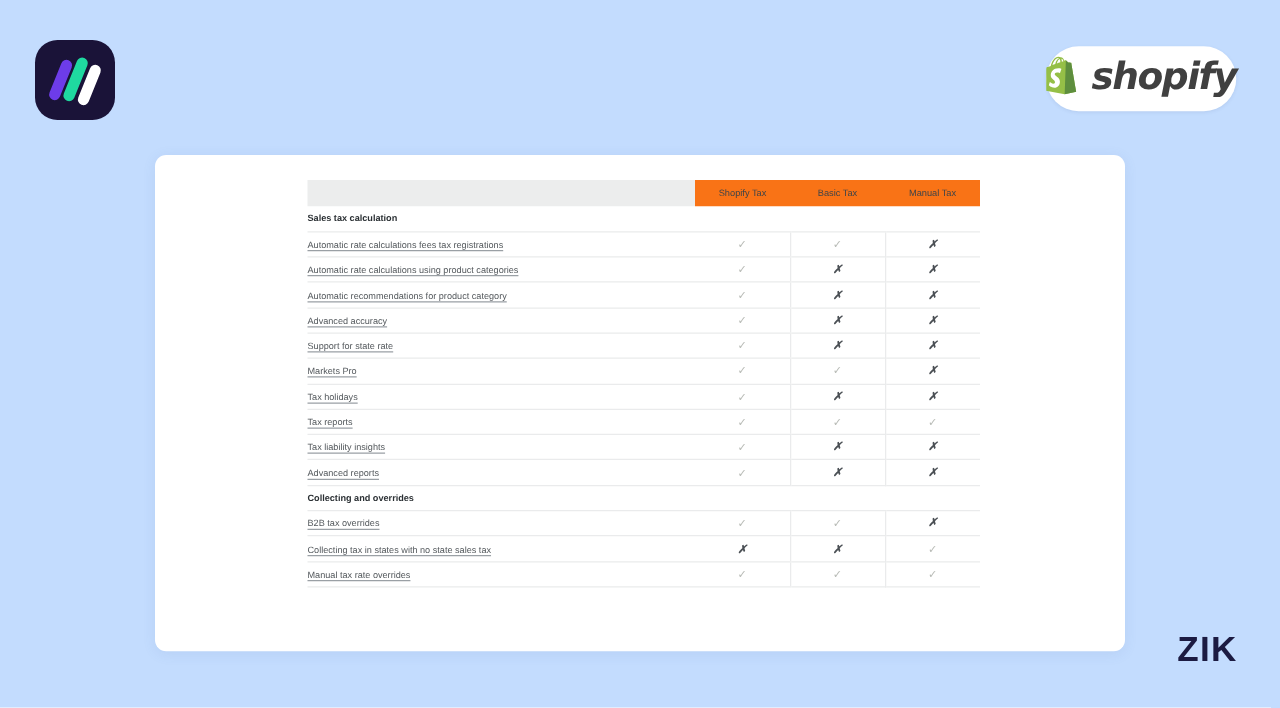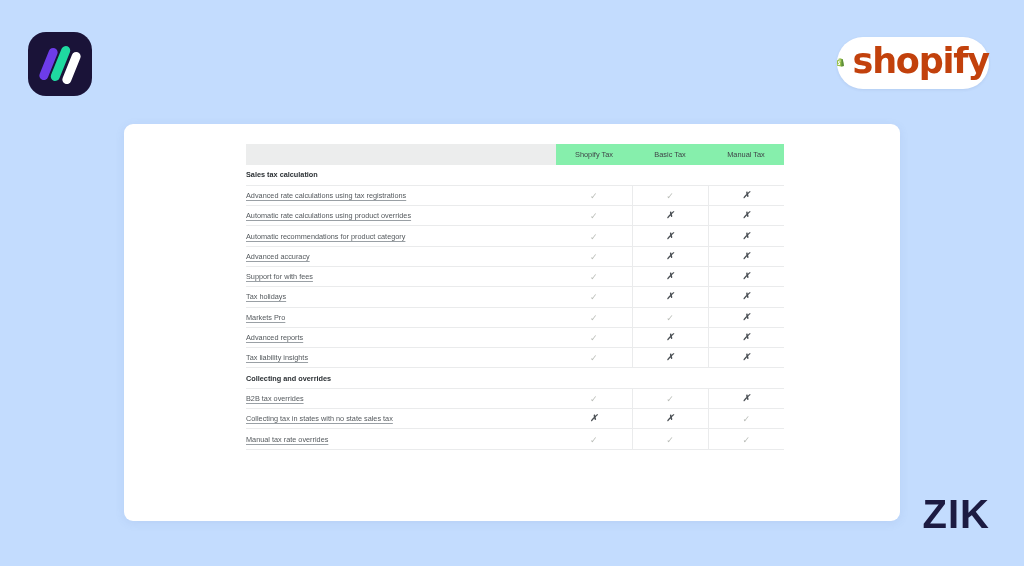--- a/index.html
+++ b/index.html
@@ -50,34 +50,35 @@
     border-radius: 26px;
     display: flex;
     align-items: center;
     justify-content: center;
     gap: 7px;
     box-shadow: 0 1px 3px rgba(60,80,130,0.10);
   }
   #shopify-logo-pill .bag-icon { width: 34px; height: 38px; display:block; }
   #shopify-logo-pill .wordmark {
     font-family: "DejaVu Sans", sans-serif;
-    font-size: 35px;
+    font-size: 30px;
     font-weight: 700;
+    font-style: italic;
     letter-spacing: -1.2px;
-    color: #c2410c;
+    color: #404040;
     line-height: 1;
     padding-bottom: 3px;
   }
 
   
   #zik-wordmark {
     position: absolute;
     right: 34px;
     bottom: 32px;
-    font-size: 40px;
+    font-size: 28px;
     font-weight: 700;
     letter-spacing: 1px;
     color: #1c1b42;
     font-family: "Liberation Sans", sans-serif;
     line-height: 1;
   }
 
   
   #content-card {
     position: absolute;
@@ -97,21 +98,21 @@
     left: 122px;
     top: 20px;
     width: 538px;
     border-collapse: collapse;
     table-layout: fixed;
   }
   #comparison-table col.c-feature { width: 310px; }
   #comparison-table col.c-plan    { width: 76px; }
 
   #comparison-table thead th {
-    background: #86efac;
+    background: #f97316;
     height: 21px;
     font-size: 7.4px;
     font-weight: 400;
     color: #3f4448;
     text-align: center;
     padding: 0;
     vertical-align: middle;
   }
   #comparison-table thead th.feature-head {
     background: #eceded;
@@ -207,69 +208,75 @@
       </tr>
     </thead>
     <tbody id="table-body">
         <tr class="section-row">
           <td class="feature-cell">Sales tax calculation</td>
           <td class="mark-cell"></td>
           <td class="mark-cell col-mid"></td>
           <td class="mark-cell"></td>
         </tr>
         <tr class="feature-row">
-          <td class="feature-cell"><span class="feature-link">Advanced rate calculations using tax registrations</span></td>
-          <td class="mark-cell"><span class="glyph-check">✓</span></td>
-          <td class="mark-cell col-mid"><span class="glyph-check">✓</span></td>
-          <td class="mark-cell"><span class="glyph-cross">✗</span></td>
-        </tr>
-        <tr class="feature-row">
-          <td class="feature-cell"><span class="feature-link">Automatic rate calculations using product overrides</span></td>
+          <td class="feature-cell"><span class="feature-link">Automatic rate calculations fees tax registrations</span></td>
+          <td class="mark-cell"><span class="glyph-check">✓</span></td>
+          <td class="mark-cell col-mid"><span class="glyph-check">✓</span></td>
+          <td class="mark-cell"><span class="glyph-cross">✗</span></td>
+        </tr>
+        <tr class="feature-row">
+          <td class="feature-cell"><span class="feature-link">Automatic rate calculations using product categories</span></td>
           <td class="mark-cell"><span class="glyph-check">✓</span></td>
           <td class="mark-cell col-mid"><span class="glyph-cross">✗</span></td>
           <td class="mark-cell"><span class="glyph-cross">✗</span></td>
         </tr>
         <tr class="feature-row">
           <td class="feature-cell"><span class="feature-link">Automatic recommendations for product category</span></td>
           <td class="mark-cell"><span class="glyph-check">✓</span></td>
           <td class="mark-cell col-mid"><span class="glyph-cross">✗</span></td>
           <td class="mark-cell"><span class="glyph-cross">✗</span></td>
         </tr>
         <tr class="feature-row">
           <td class="feature-cell"><span class="feature-link">Advanced accuracy</span></td>
           <td class="mark-cell"><span class="glyph-check">✓</span></td>
           <td class="mark-cell col-mid"><span class="glyph-cross">✗</span></td>
           <td class="mark-cell"><span class="glyph-cross">✗</span></td>
         </tr>
         <tr class="feature-row">
-          <td class="feature-cell"><span class="feature-link">Support for with fees</span></td>
-          <td class="mark-cell"><span class="glyph-check">✓</span></td>
-          <td class="mark-cell col-mid"><span class="glyph-cross">✗</span></td>
+          <td class="feature-cell"><span class="feature-link">Support for state rate</span></td>
+          <td class="mark-cell"><span class="glyph-check">✓</span></td>
+          <td class="mark-cell col-mid"><span class="glyph-cross">✗</span></td>
+          <td class="mark-cell"><span class="glyph-cross">✗</span></td>
+        </tr>
+        <tr class="feature-row">
+          <td class="feature-cell"><span class="feature-link">Markets Pro</span></td>
+          <td class="mark-cell"><span class="glyph-check">✓</span></td>
+          <td class="mark-cell col-mid"><span class="glyph-check">✓</span></td>
           <td class="mark-cell"><span class="glyph-cross">✗</span></td>
         </tr>
         <tr class="feature-row">
           <td class="feature-cell"><span class="feature-link">Tax holidays</span></td>
           <td class="mark-cell"><span class="glyph-check">✓</span></td>
           <td class="mark-cell col-mid"><span class="glyph-cross">✗</span></td>
           <td class="mark-cell"><span class="glyph-cross">✗</span></td>
         </tr>
         <tr class="feature-row">
-          <td class="feature-cell"><span class="feature-link">Markets Pro</span></td>
-          <td class="mark-cell"><span class="glyph-check">✓</span></td>
-          <td class="mark-cell col-mid"><span class="glyph-check">✓</span></td>
+          <td class="feature-cell"><span class="feature-link">Tax reports</span></td>
+          <td class="mark-cell"><span class="glyph-check">✓</span></td>
+          <td class="mark-cell col-mid"><span class="glyph-check">✓</span></td>
+          <td class="mark-cell"><span class="glyph-check">✓</span></td>
+        </tr>
+        <tr class="feature-row">
+          <td class="feature-cell"><span class="feature-link">Tax liability insights</span></td>
+          <td class="mark-cell"><span class="glyph-check">✓</span></td>
+          <td class="mark-cell col-mid"><span class="glyph-cross">✗</span></td>
           <td class="mark-cell"><span class="glyph-cross">✗</span></td>
         </tr>
         <tr class="feature-row">
           <td class="feature-cell"><span class="feature-link">Advanced reports</span></td>
-          <td class="mark-cell"><span class="glyph-check">✓</span></td>
-          <td class="mark-cell col-mid"><span class="glyph-cross">✗</span></td>
-          <td class="mark-cell"><span class="glyph-cross">✗</span></td>
-        </tr>
-        <tr class="feature-row">
-          <td class="feature-cell"><span class="feature-link">Tax liability insights</span></td>
           <td class="mark-cell"><span class="glyph-check">✓</span></td>
           <td class="mark-cell col-mid"><span class="glyph-cross">✗</span></td>
           <td class="mark-cell"><span class="glyph-cross">✗</span></td>
         </tr>
         <tr class="section-row">
           <td class="feature-cell">Collecting and overrides</td>
           <td class="mark-cell"></td>
           <td class="mark-cell col-mid"></td>
           <td class="mark-cell"></td>
         </tr>

